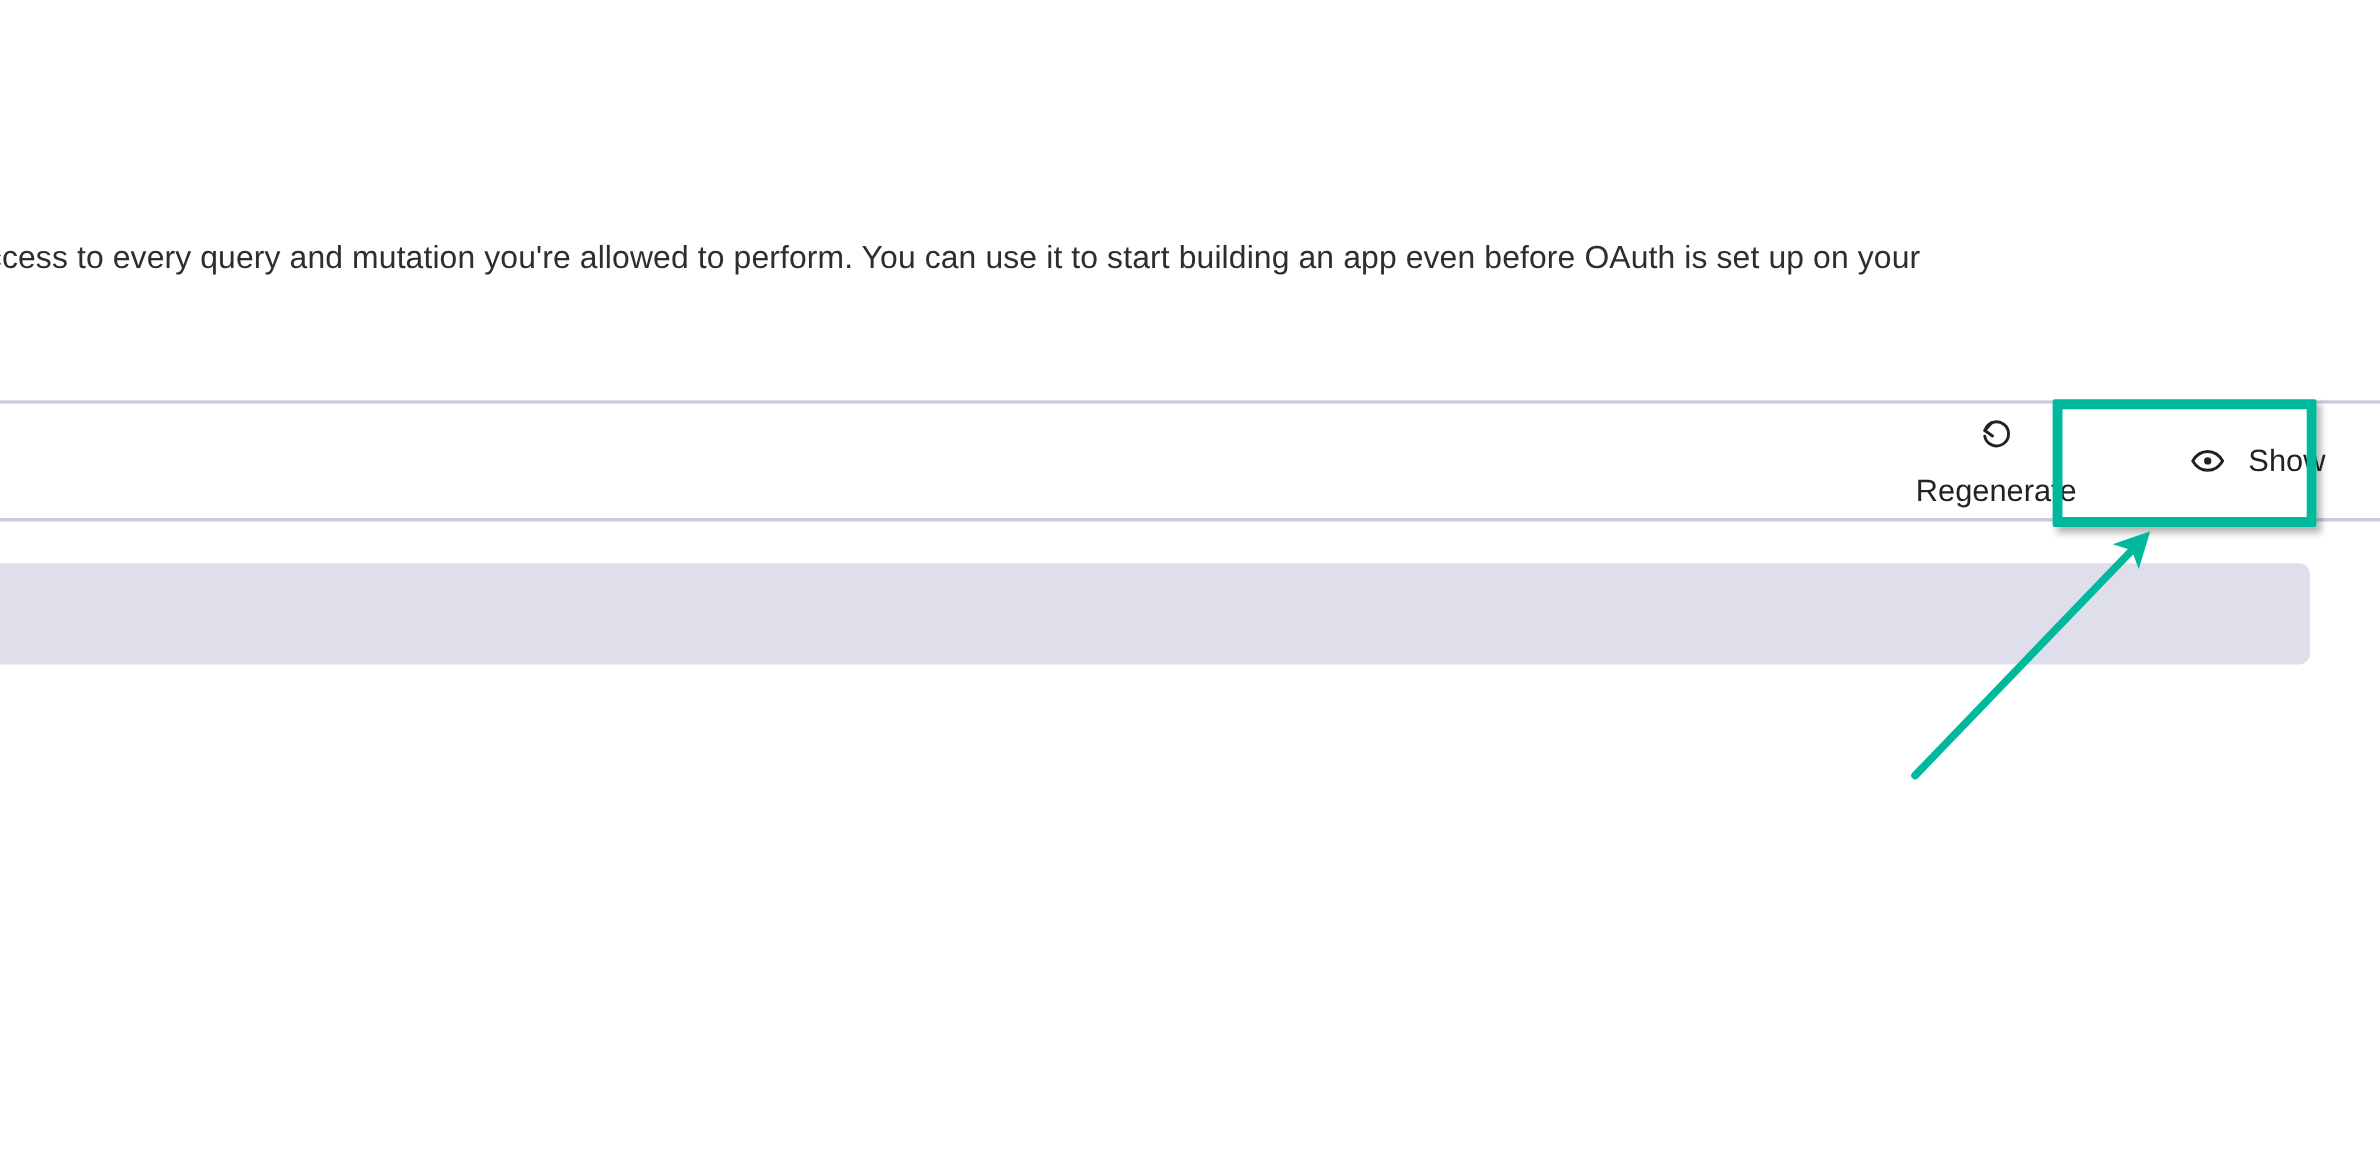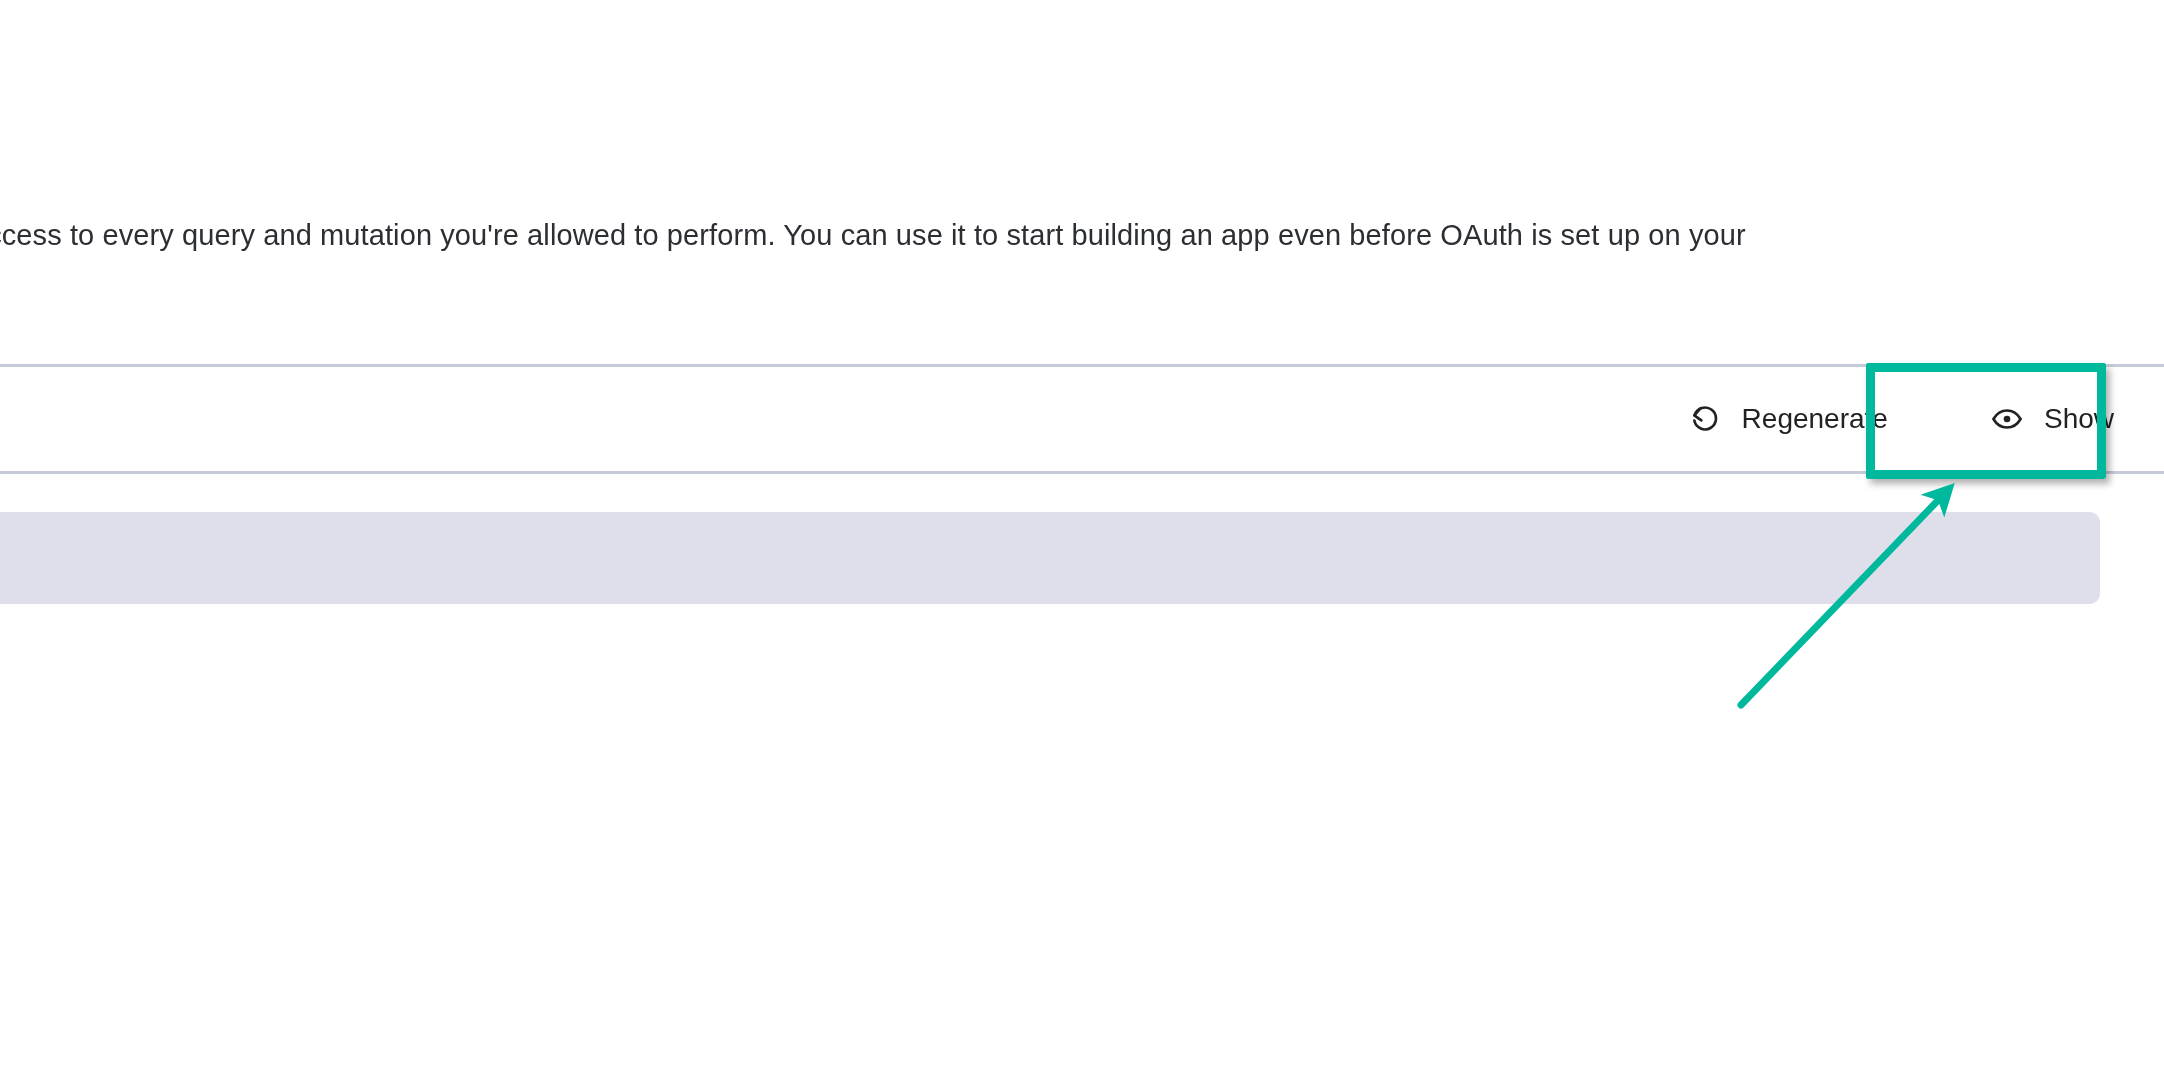--- a/index.html
+++ b/index.html
@@ -68,21 +68,21 @@
     padding: 8px 14px;
     font-family: inherit;
     font-size: 28px;
     line-height: 1;
     color: #202223;
     cursor: pointer;
     white-space: nowrap;
   }
   .tool-btn .label { display: inline-block; }
 
-  .btn-regenerate { margin-right: 74px; }
+  .btn-regenerate { margin-right: 74px; flex-direction: column; }
   .btn-show { margin-right: 36px; }
 
   .icon {
     display: inline-flex;
     align-items: center;
     justify-content: center;
     width: 34px;
     height: 34px;
     flex: 0 0 auto;
   }

